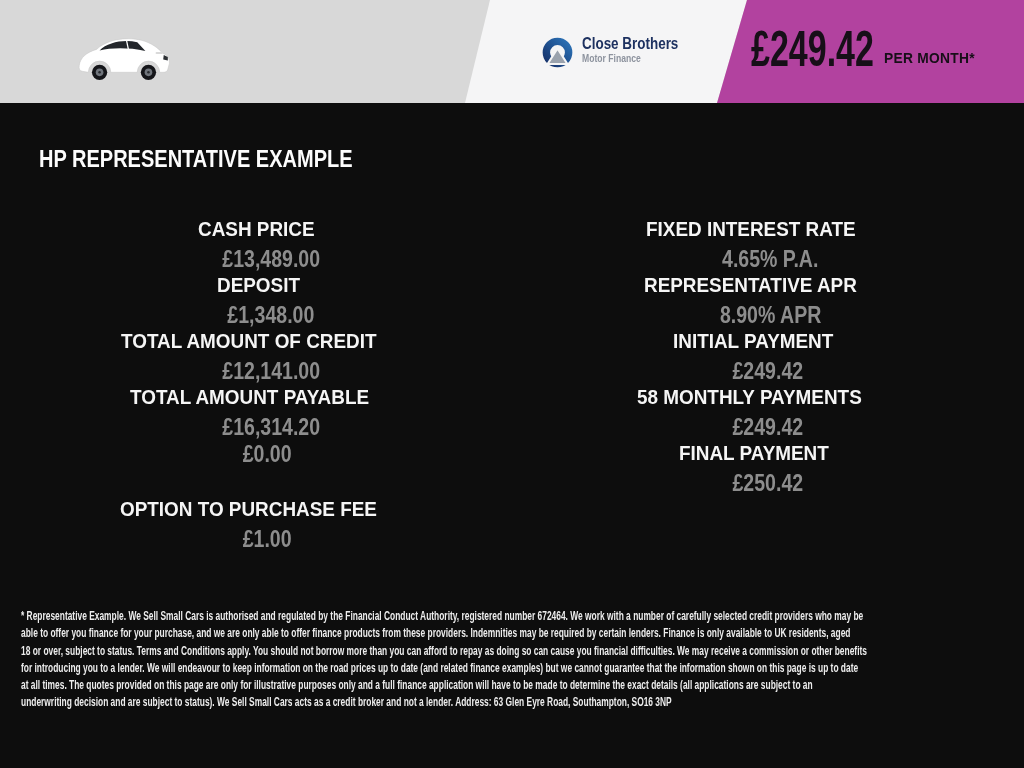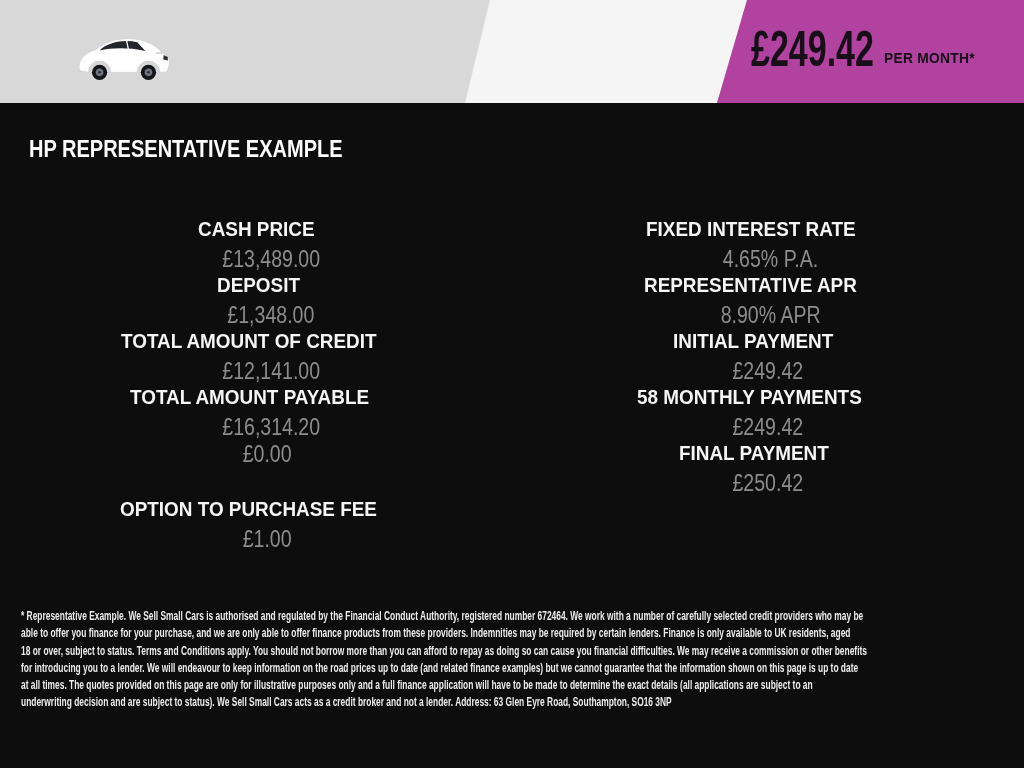--- a/index.html
+++ b/index.html
@@ -46,32 +46,32 @@
 
   
   .price-amount { position:absolute; left:751px; top:24px; font-size:50px; font-weight:bold;
                   color:#170f18; line-height:1; transform:scaleX(0.68); transform-origin:0 0;
                   white-space:nowrap; z-index:3; }
   .price-period { position:absolute; left:884px; top:49px; font-size:15px; font-weight:bold;
                   color:#170f18; letter-spacing:0.3px; white-space:nowrap; z-index:3;
                   transform:scaleX(0.92); transform-origin:0 0; }
 
   
-  .title { position:absolute; left:25px; top:132px; margin:4px; font-size:23px; font-weight:bold;
+  .title { position:absolute; left:25px; top:132px; margin:14px; font-size:23px; font-weight:bold;
            color:#fdfdfd; white-space:nowrap; }
   .title span { display:inline-block; transform:scaleX(0.87); transform-origin:0 50%; }
 
   
   .col { position:absolute; top:217px; }
   .col-left  { left:58px;  width:410px; }
   .col-right { left:556px; width:412px; }
   .frow { height:56px; display:flex; justify-content:space-between; align-items:center;flex-direction:column; }
   .lbl { font-size:21px; font-weight:bold; color:#f5f5f5; white-space:nowrap; }
   .lbl span { display:inline-block; transform:scaleX(0.9); transform-origin:0 50%; }
-  .val { font-size:23px; font-weight:normal; color:#8d8d8d; white-space:nowrap; }
+  .val { font-size:23px; font-weight:bold; color:#8d8d8d; white-space:nowrap; }
   .val span { display:inline-block; transform:scaleX(0.85); transform-origin:100% 50%; }
 
   
   .disclaimer { position:absolute; left:21px; top:608px; transform:scaleX(0.7);
                 transform-origin:0 0; }
   .dline { font-size:12px; font-weight:bold; color:#ededed; line-height:17.3px; white-space:nowrap; }
 </style>
 </head>
 <body>
 
@@ -89,20 +89,36 @@
       <path d="M176,53 l8,4 v7 l-9,-2 z" fill="#2c2f33"></path>
       <rect x="160" y="47" width="14" height="4" rx="2" fill="#d9d9d9"></rect>
       <circle cx="50" cy="87" r="15" fill="#15161a"></circle>
       <circle cx="50" cy="87" r="7.5" fill="#70757c"></circle>
       <circle cx="50" cy="87" r="2.5" fill="#2a2d31"></circle>
       <circle cx="146" cy="87" r="15" fill="#15161a"></circle>
       <circle cx="146" cy="87" r="7.5" fill="#70757c"></circle>
       <circle cx="146" cy="87" r="2.5" fill="#2a2d31"></circle>
     </svg>
 
+    <div class="lender">
+      <svg class="lender-icon" viewBox="0 0 40 40" aria-hidden="true">
+        <defs>
+          <linearGradient id="cbg" x1="0" y1="1" x2="1" y2="0">
+            <stop offset="0" stop-color="#12275e"></stop>
+            <stop offset="1" stop-color="#2e7cc3"></stop>
+          </linearGradient>
+        </defs>
+        <path fill-rule="evenodd" fill="url(#cbg)" d="M20,2 A18,18 0 1 0 20,38 A18,18 0 1 0 20,2 Z M20,11 A9,9 0 1 1 20,29 A9,9 0 1 1 20,11 Z"></path>
+        <polygon points="20,15 32,34 8,34" fill="#9aa2ad" stroke="#f5f5f6" stroke-width="2.5"></polygon>
+      </svg>
+      <div class="lender-text">
+        <div class="lender-name"><span>Close Brothers</span></div>
+        <div class="lender-sub"><span>Motor Finance</span></div>
+      </div>
+    </div>
 
     <div class="price-amount">£249.42</div>
     <div class="price-period">PER MONTH*</div>
   </header>
 
   <h1 class="title"><span>HP REPRESENTATIVE EXAMPLE</span></h1>
 
   <div class="col col-left">
     <div class="frow">
       <span class="lbl"><span>CASH PRICE</span></span>

